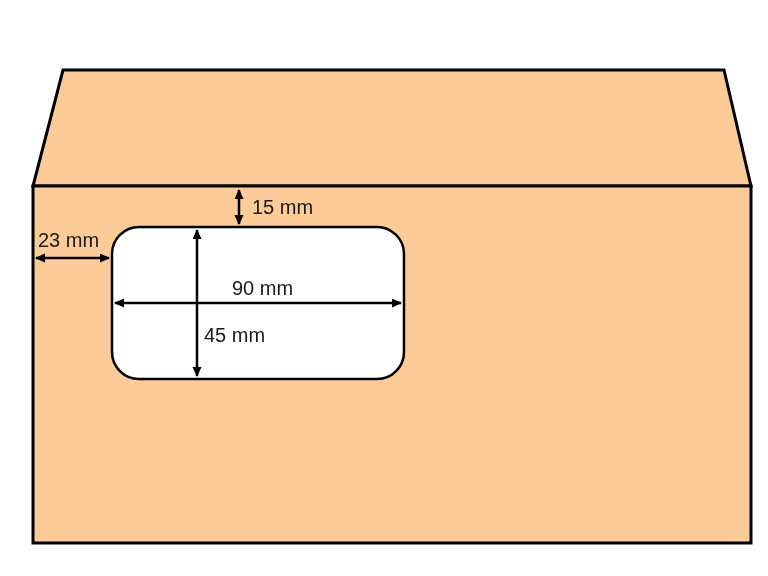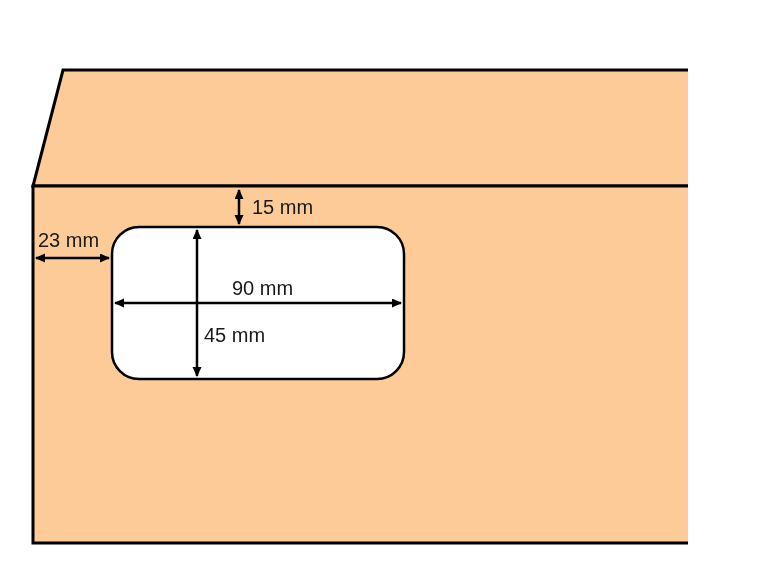--- a/index.html
+++ b/index.html
@@ -3,21 +3,21 @@
 <meta charset="utf-8">
 <style>
   html, body {
     margin: 0;
     padding: 0;
     background: #ffffff;
     font-family: "Liberation Sans", sans-serif;
   }
   .canvas {
     position: relative;
-    width: 688px;
+    width: 768px;
     height: 576px;
     background: #3b82f6;
     overflow: hidden;
   }
   svg { display: block; }
   .dim-label {
     font-family: "Liberation Sans", sans-serif;
     font-size: 20px;
   }
 </style>

